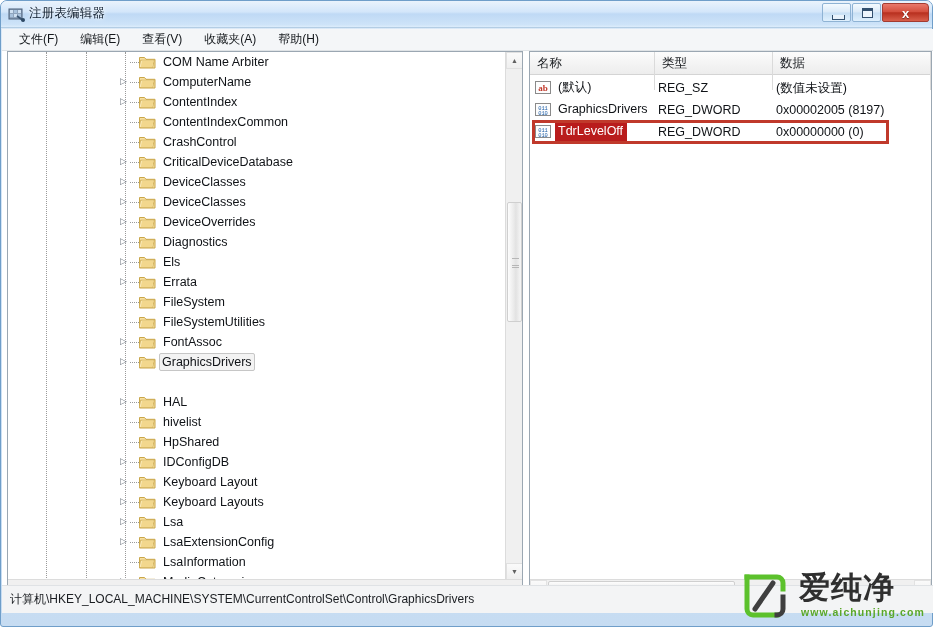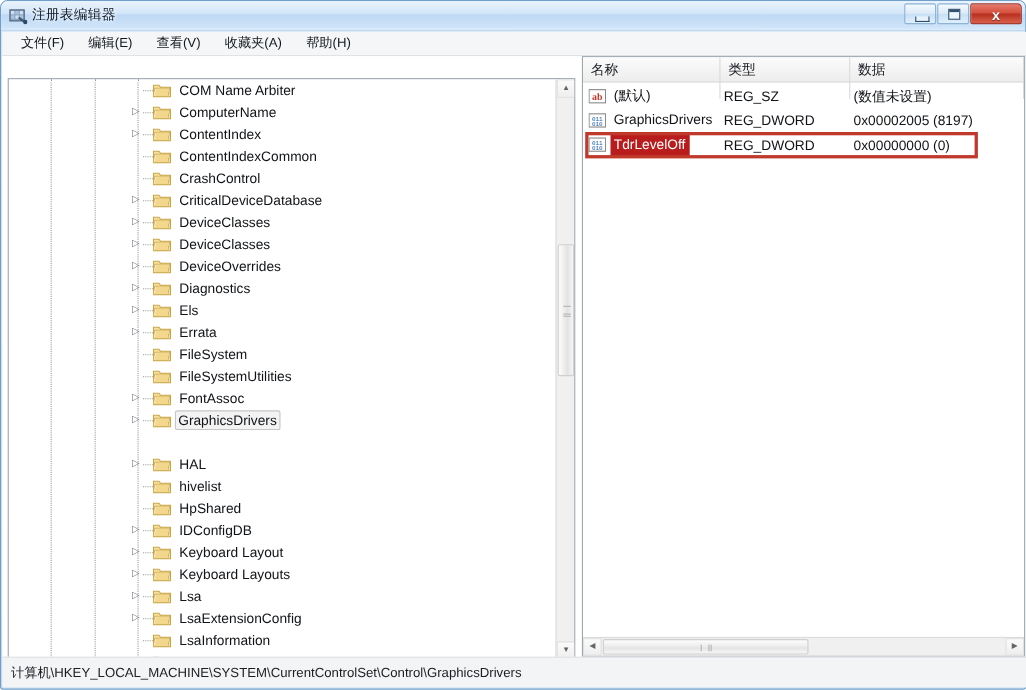--- a/index.html
+++ b/index.html
@@ -140,21 +140,20 @@
 
   .tree-pane {
     position: absolute;
     left: 5px; top: 0;
     width: 516px;
     height: 546px;
     box-sizing: border-box;
     border: 1px solid #9ba7b2;
     background: #fff;
     overflow: hidden;
-    margin-top: 20px;
   }
   .tree-inner {
     position: absolute;
     left: 0; top: 0;
     width: 497px;
     height: 528px;
     overflow: hidden;
   }
 
   .tree-rail {
@@ -375,21 +374,21 @@
     position: absolute;
     left: 88px; top: 4px;
     width: 6px; height: 6px;
     border-left: 1px solid #b4b4b4;
     border-right: 3px double #b4b4b4;
   }
 
   
   .statusbar {
     position: absolute;
-    left: 1px; bottom: 1px;
+    left: 1px; bottom: 13px;
     width: 931px;
     height: 28px;
     background: #f3f4f5;
     border-top: 1px solid #dfe2e5;
     box-sizing: border-box;
     padding-left: 24px;
   }
   .status-text {
     position: absolute;
     left: 8px; top: 5px;
@@ -786,14 +785,26 @@
         <div class="hs-thumb"></div>
         <div class="hs-right">▶</div>
       </div>
     </div>
   </div>
 
   <div class="statusbar">
     <span class="status-text">计算机\HKEY_LOCAL_MACHINE\SYSTEM\CurrentControlSet\Control\GraphicsDrivers</span>
   </div>
 
+  <div class="watermark">
+    <span class="wm-logo">
+      <svg width="48" height="46" viewBox="0 0 48 46">
+        <path d="M6 4 H36 A6 6 0 0 1 42 10 V16" fill="none" stroke="#5cc12c" stroke-width="5" stroke-linecap="square"></path>
+        <path d="M6 4 V36 A6 6 0 0 0 12 42 H36" fill="none" stroke="#5cc12c" stroke-width="5" stroke-linecap="square"></path>
+        <path d="M42 24 V36 A6 6 0 0 1 36 42" fill="none" stroke="#3f3f3f" stroke-width="5" stroke-linecap="square"></path>
+        <path d="M32 10 L14 36" stroke="#3f3f3f" stroke-width="5" stroke-linecap="round"></path>
+      </svg>
+    </span>
+    <span class="wm-cn">爱纯净</span>
+    <span class="wm-url" style="color: rgb(90, 168, 42);">www.aichunjing.com</span>
+  </div>
 
 </div>
 
 </body></html>

